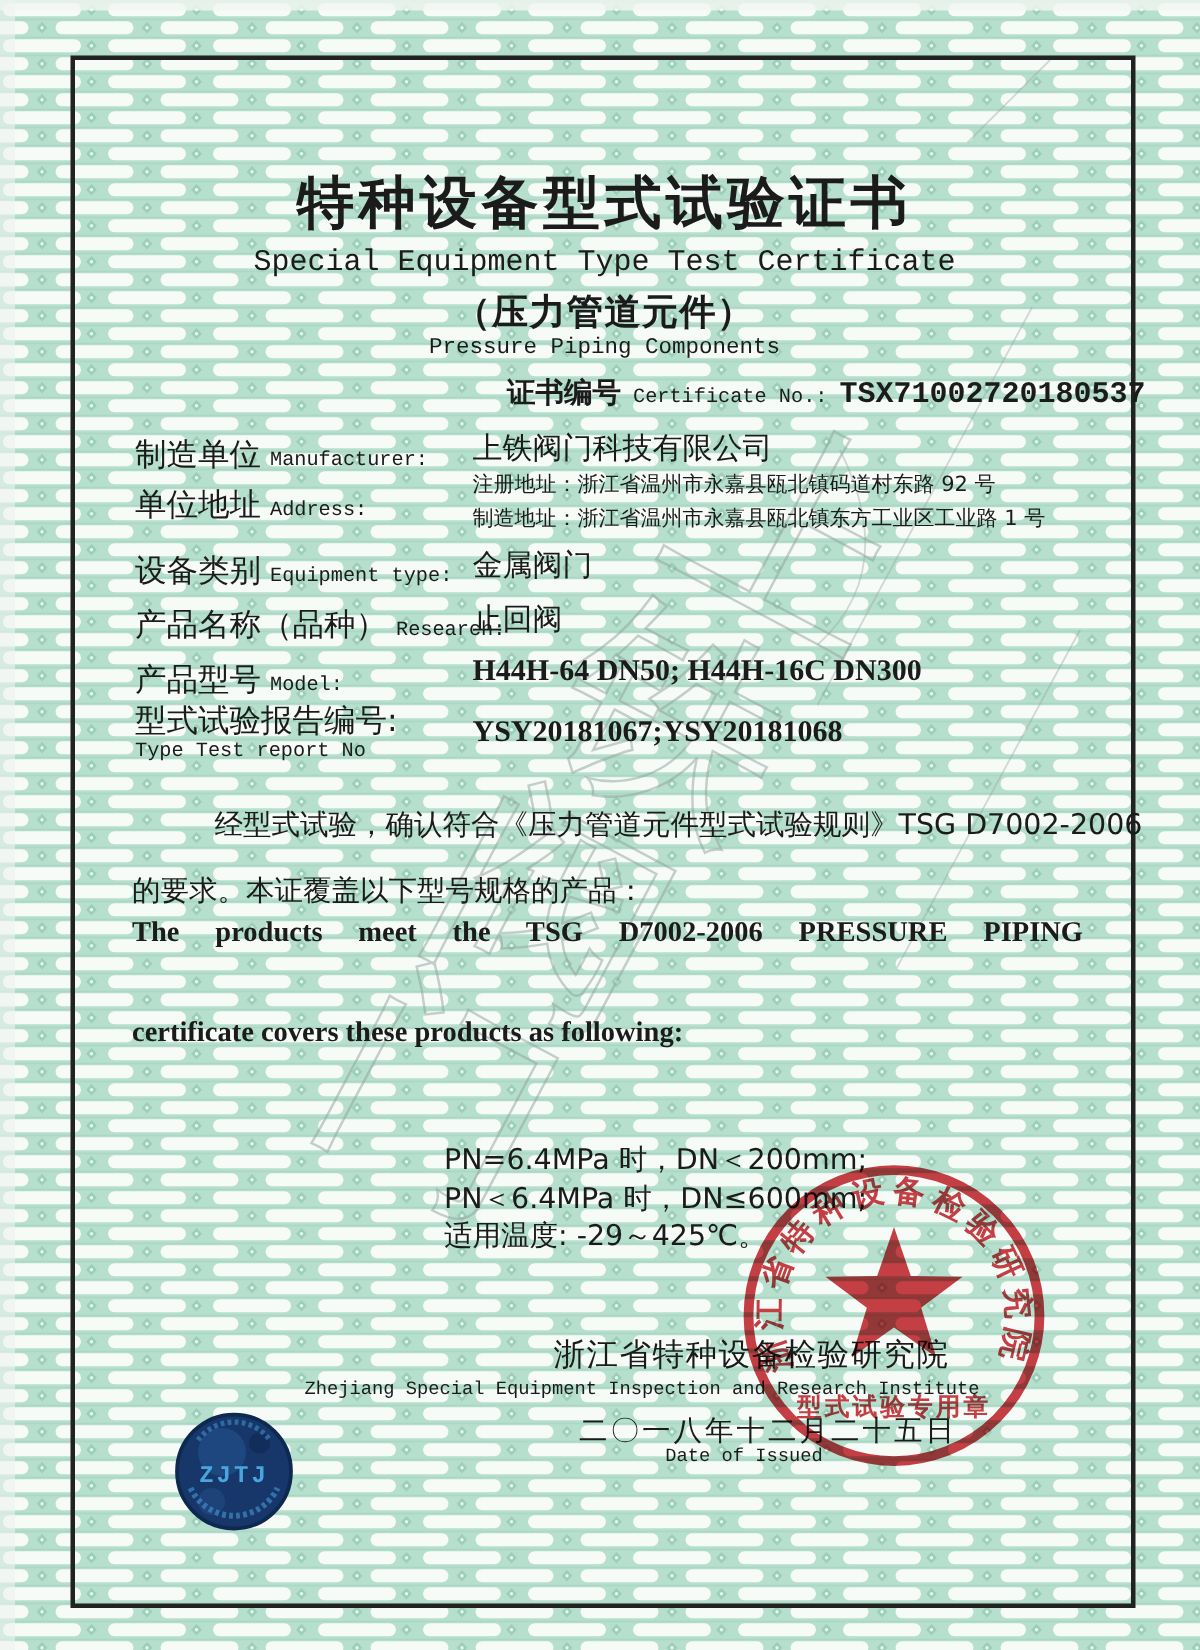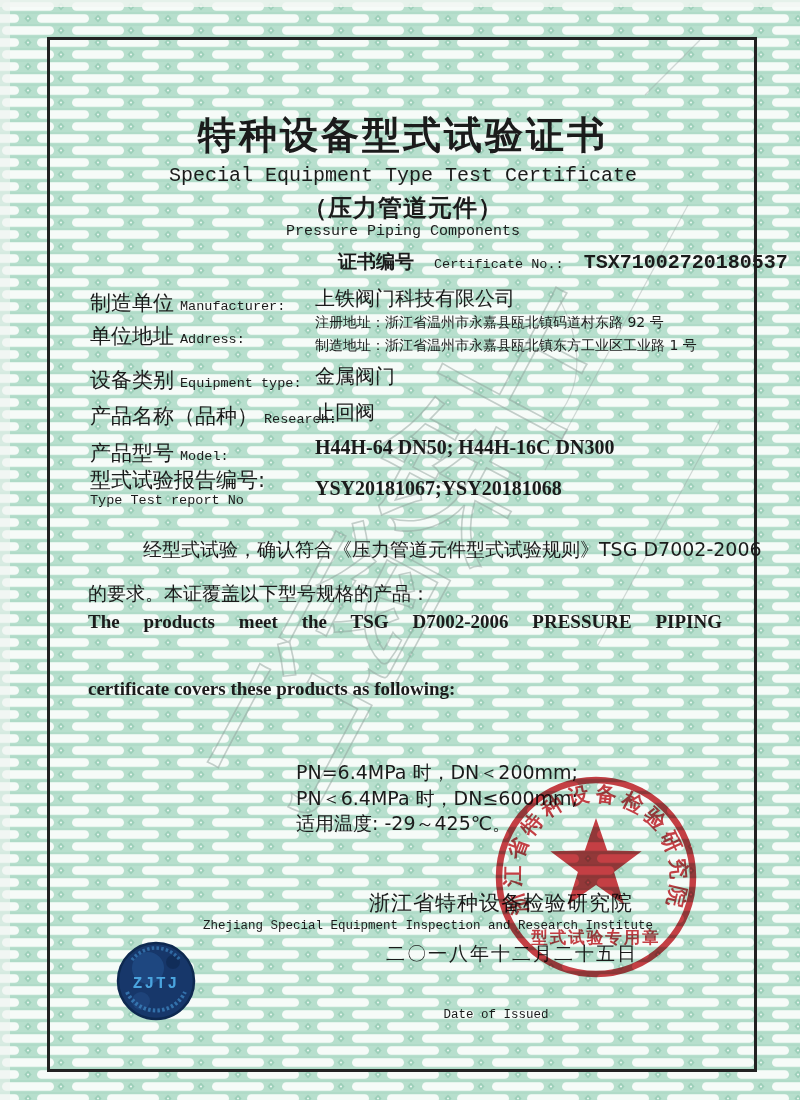--- a/index.html
+++ b/index.html
@@ -19,21 +19,21 @@
   #seal{left:0;top:0;z-index:5;mix-blend-mode:multiply;}
 
   
   .center{left:48px;width:710px;text-align:center;}
   .title-cn{top:110px;font-size:38px;font-weight:bold;letter-spacing:3px;}
   .title-en{top:164px;font-size:20px;font-family:"Liberation Mono","DejaVu Sans Mono",monospace;}
   .sub-cn{top:192px;font-size:24px;font-weight:bold;letter-spacing:1px;}
   .sub-en{top:223px;font-size:15px;font-family:"Liberation Mono","DejaVu Sans Mono",monospace;}
 
   
-  .certline{left:338px;top:249px;display:flex;align-items:baseline;gap:20px;white-space:nowrap;}
+  .certline{left:338px;top:249px;display:flex;align-items:baseline;gap:8px;white-space:nowrap;}
   .certline .cn{font-size:19px;font-weight:bold;}
   .certline .en{font-size:13.5px;font-family:"Liberation Mono","DejaVu Sans Mono",monospace;}
   .certline .no{font-size:20px;font-weight:bold;font-family:Liberation Mono, monospace;}
 
   
   .flabel{left:90px;white-space:nowrap;}
   .flabel .cn{font-size:21px;}
   .flabel .en{font-size:13.5px;font-family:"Liberation Mono","DejaVu Sans Mono",monospace;margin-left:6px;}
   .fval{left:315px;white-space:nowrap;}
   .vcjk{font-size:20px;}
@@ -45,21 +45,21 @@
   .en-par{left:88px;width:634px;font-family:"Liberation Serif","DejaVu Serif",serif;font-weight:bold;font-size:19px;}
   .jline{text-align:justify;}
   .jline::after{content:"";display:inline-block;width:100%;height:0;}
 
   .spec{left:296px;font-size:19px;white-space:nowrap;}
 
   .issuer{transform:translateX(-50%);white-space:nowrap;}
   .issuer-cn{font-size:21px;letter-spacing:1px;}
   .issuer-en{font-size:12.5px;font-family:"Liberation Mono","DejaVu Sans Mono",monospace;}
   .date-cn{font-size:19px;letter-spacing:2px;}
-  .date-en{font-size:12.5px;font-family:"Liberation Mono","DejaVu Sans Mono",monospace;margin-top:44px;}
+  .date-en{font-size:12.5px;font-family:"Liberation Mono","DejaVu Sans Mono",monospace;}
 </style>
 </head>
 <body>
 
 <svg id="bg" class="abs" width="800" height="1100">
   <defs>
     <pattern id="gp" width="70" height="24" patternUnits="userSpaceOnUse">
       <rect width="70" height="24" fill="#b7dfcd"></rect>
       <path d="M0 1h70" stroke="#a9d8c4" stroke-width="1"></path>
       <path d="M0 13h70" stroke="#a9d8c4" stroke-width="1"></path>

